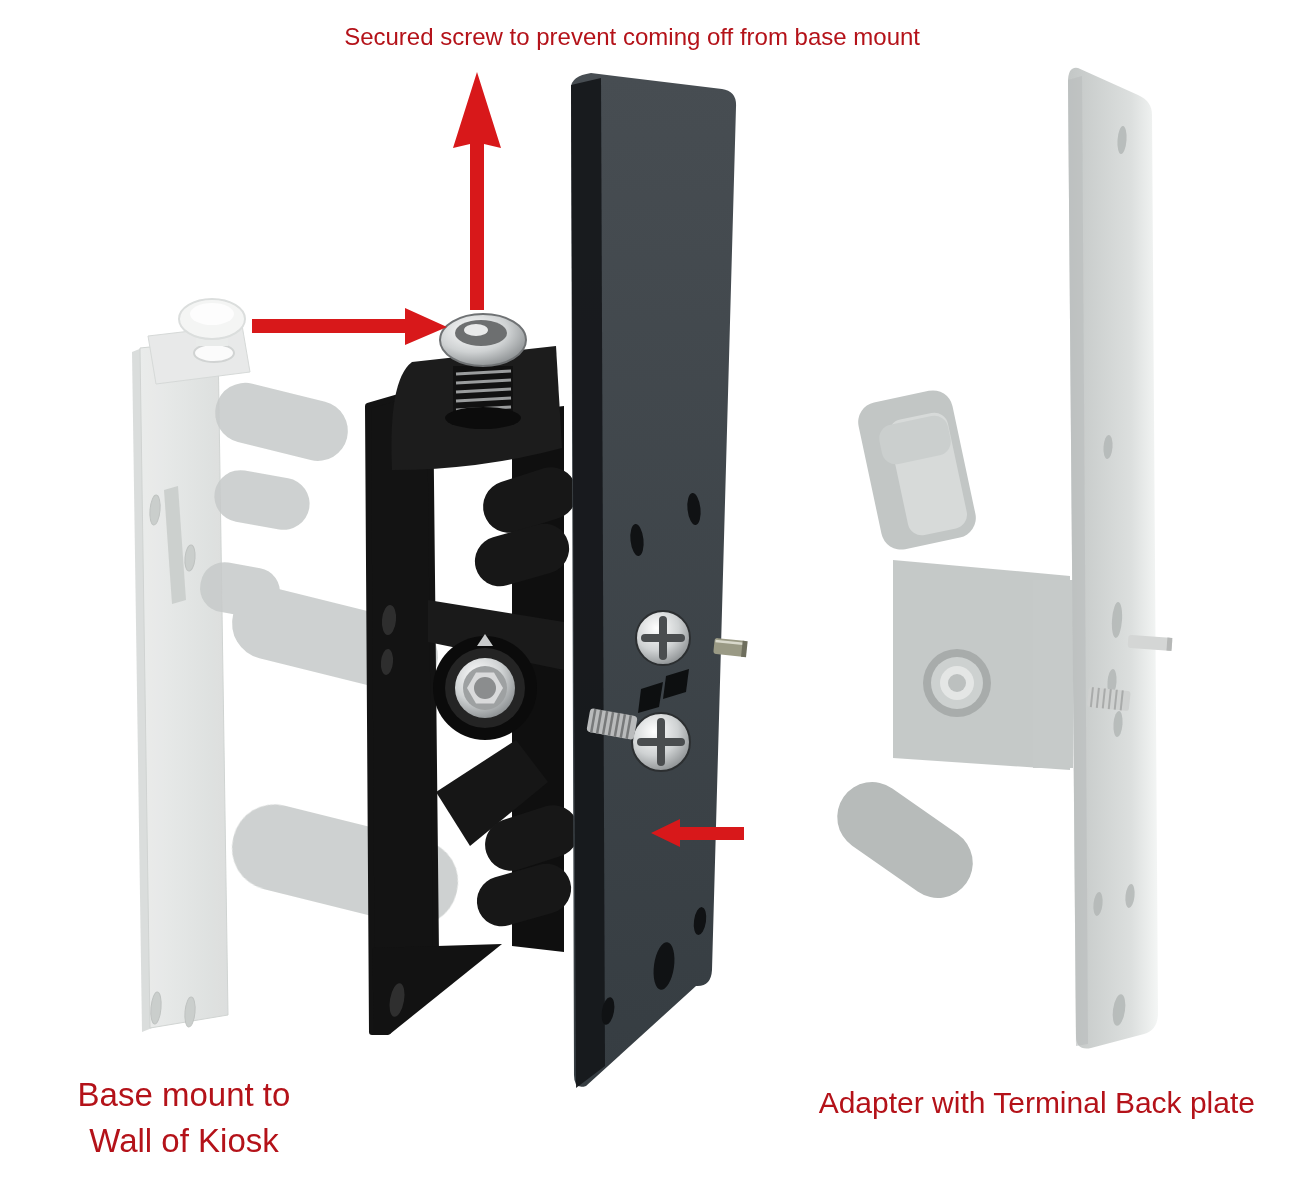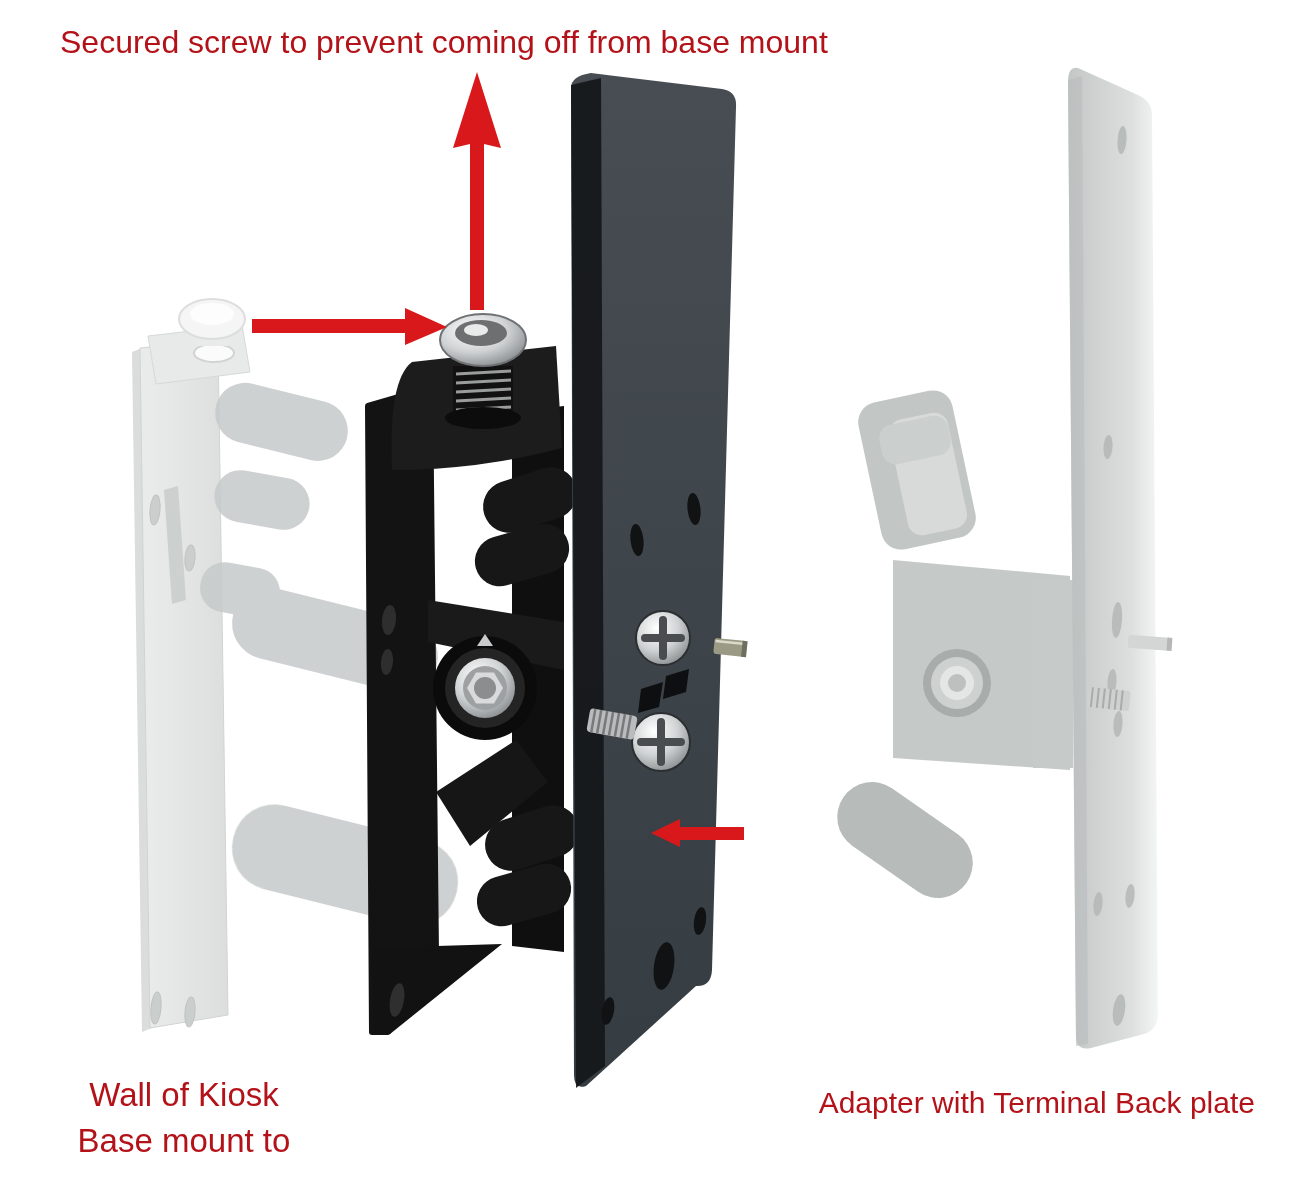--- a/index.html
+++ b/index.html
@@ -6,21 +6,21 @@
   .canvas{
     position:relative;width:1300px;height:1200px;background:#ffffff;
     font-family:"Liberation Sans", sans-serif;overflow:hidden;
   }
   .hw{position:absolute;left:0;top:0;}
   .label{
     position:absolute;color:var(--label-red,#b41219);
     font-family:"Liberation Sans", sans-serif;font-weight:400;
     text-align:center;line-height:1.38;
   }
-  .label-top{left:60px;top:20px;width:860px;font-size:32px;white-space:nowrap;text-align:left;}
+  .label-top{left:60px;top:20px;width:860px;font-size:24px;white-space:nowrap;text-align:right;}
   .label-bl{left:34px;top:1072px;width:300px;font-size:33px;}
   .label-br{left:655px;top:1080px;width:600px;font-size:30px;line-height:1.5;text-align:right;}
   .label span{display:block;}
 </style>
 </head>
 <body>
 
 <div class="canvas">
 
   <svg class="hw" width="1300" height="1200" viewBox="0 0 1300 1200">
@@ -225,21 +225,21 @@
     </g>
 
     <path d="M 477,72 L 501,148 L 484,144 L 484,310 L 470,310 L 470,144 L 453,148 Z" fill="#d8181a"></path>
     <path d="M 447,327 L 405,308 L 405,319 L 252,319 L 252,333 L 405,333 L 405,345 Z" fill="#d8181a"></path>
     <path d="M 651,833 L 680,819 L 680,827 L 744,827 L 744,840 L 680,840 L 680,847 Z" fill="#d8181a"></path>
   </svg>
 
   <div class="label label-top">Secured screw to prevent coming off from base mount</div>
 
   <div class="label label-bl">
+    <span>Base mount to</span>
     <span>Wall of Kiosk</span>
-    <span>Base mount to</span>
   </div>
 
   <div class="label label-br">
     <span>Adapter with Terminal Back plate</span>
   </div>
 
 </div>
 
 </body></html>

